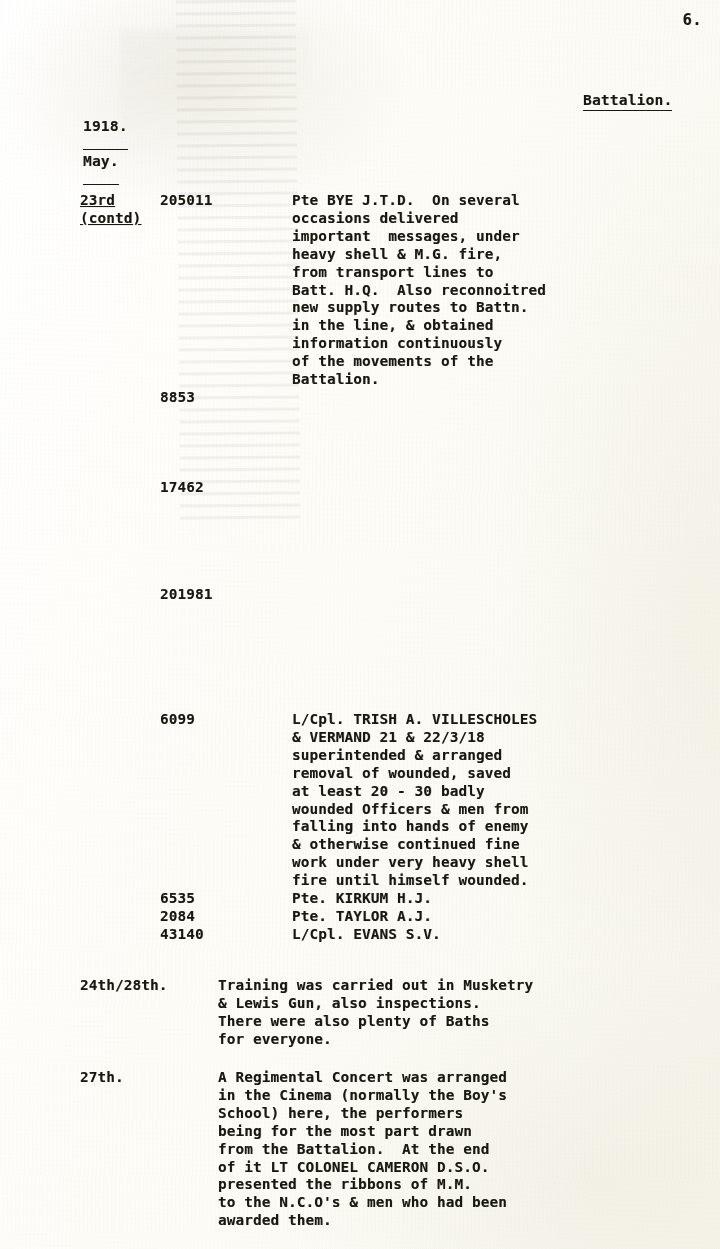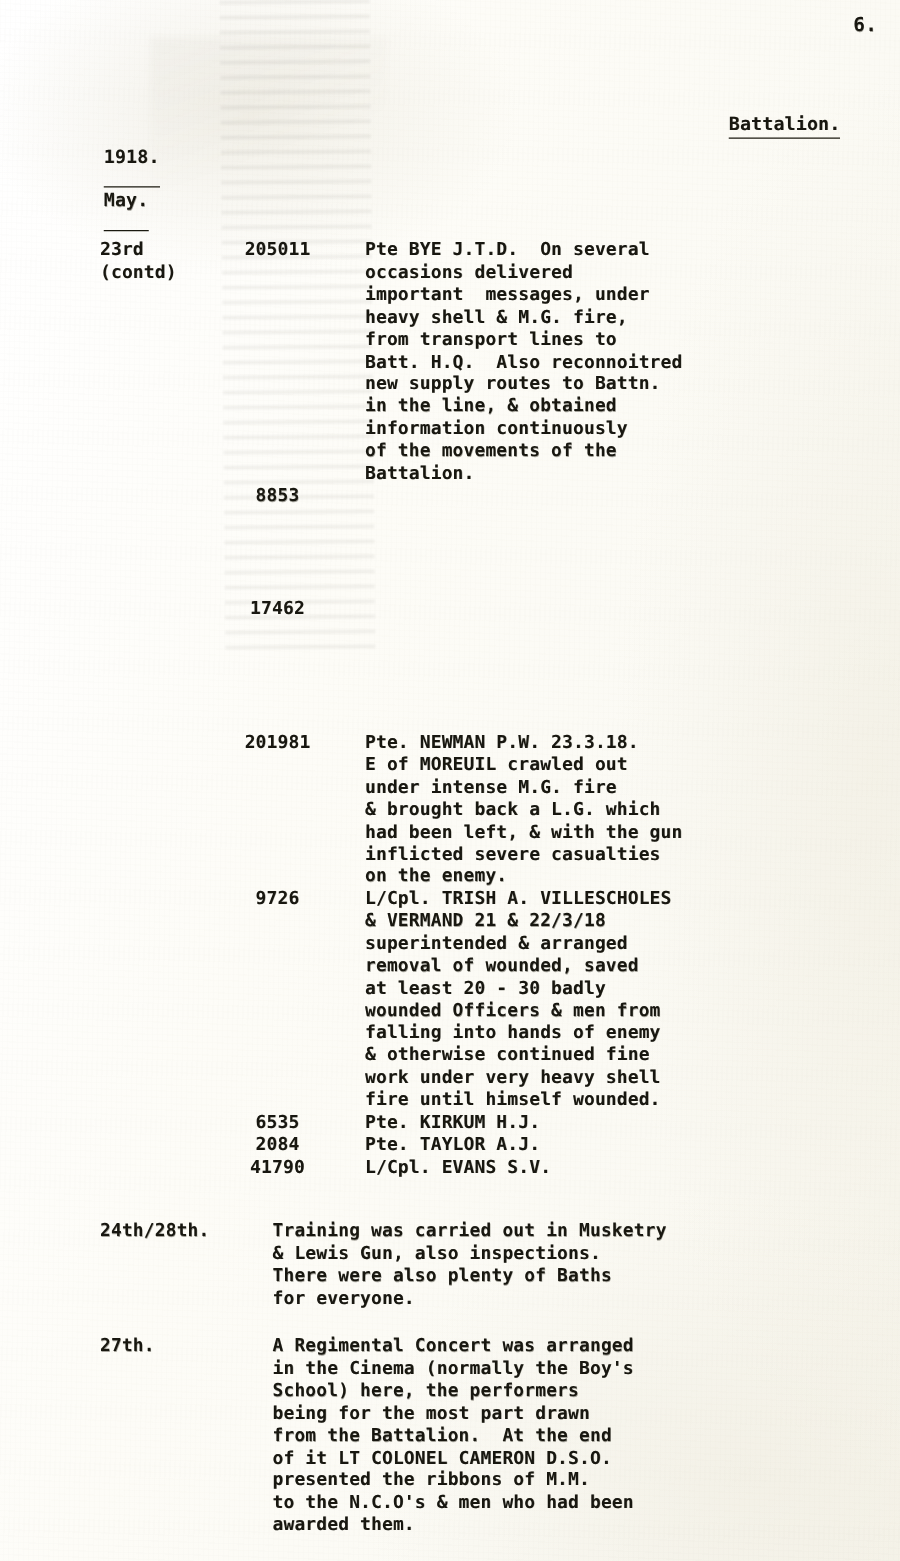--- a/index.html
+++ b/index.html
@@ -100,29 +100,29 @@
     border-bottom: 1.7px solid #1a190f;
     padding-bottom: 14px;
   }
   #year-1918 { top: 117px; }
   #month-may { top: 152px; }
 
   .date-label {
     left: 80px;
     font-size: 14.3px;
   }
-  #date-23rd  { top: 192px; }
+  #date-23rd  { top: 192px; text-decoration: underline; }
   #date-24-28 { top: 977px; }
   #date-27th  { top: 1069px; }
 
   
   .entry-num {
     left: 160px;
     width: 124px;
-    text-align: center;
+    text-align: left;
     font-size: 14.3px;
   }
   .entry-body {
     left: 292px;
     font-size: 14.3px;
   }
 
   .para {
     left: 218px;
     font-size: 14.3px;
@@ -157,47 +157,40 @@
 in the line, &amp; obtained
 information continuously
 of the movements of the
 Battalion.</div>
 
   <div class="txt entry-num" style="top:389px">8853</div>
 
   <div class="txt entry-num" style="top:479px">17462</div>
 
   <div class="txt entry-num" style="top:586px">201981</div>
-  <div class="txt entry-body" style="top:586px">Pte. NEWMAN P.W. 23.3.18.
-E of MOREUIL crawled out
-under intense M.G. fire
-&amp; brought back a L.G. which
-had been left, &amp; with the gun
-inflicted severe casualties
-on the enemy.</div>
-
-  <div class="txt entry-num" style="top:711px">9726</div>
+
+  <div class="txt entry-num" style="top:711px">6099</div>
   <div class="txt entry-body" style="top:711px">L/Cpl. TRISH A. VILLESCHOLES
 &amp; VERMAND 21 &amp; 22/3/18
 superintended &amp; arranged
 removal of wounded, saved
 at least 20 - 30 badly
 wounded Officers &amp; men from
 falling into hands of enemy
 &amp; otherwise continued fine
 work under very heavy shell
 fire until himself wounded.</div>
 
   <div class="txt entry-num" style="top:890px">6535</div>
   <div class="txt entry-body" style="top:890px">Pte. KIRKUM H.J.</div>
 
   <div class="txt entry-num" style="top:908px">2084</div>
   <div class="txt entry-body" style="top:908px">Pte. TAYLOR A.J.</div>
 
-  <div class="txt entry-num" style="top:926px">41790</div>
+  <div class="txt entry-num" style="top:926px">43140</div>
   <div class="txt entry-body" style="top:926px">L/Cpl. EVANS S.V.</div>
 
   <div class="txt date-label" id="date-24-28">24th/28th.</div>
   <div class="txt para" style="top:977px">Training was carried out in Musketry
 &amp; Lewis Gun, also inspections.
 There were also plenty of Baths
 for everyone.</div>
 
   <div class="txt date-label" id="date-27th">27th.</div>
   <div class="txt para" style="top:1069px">A Regimental Concert was arranged

